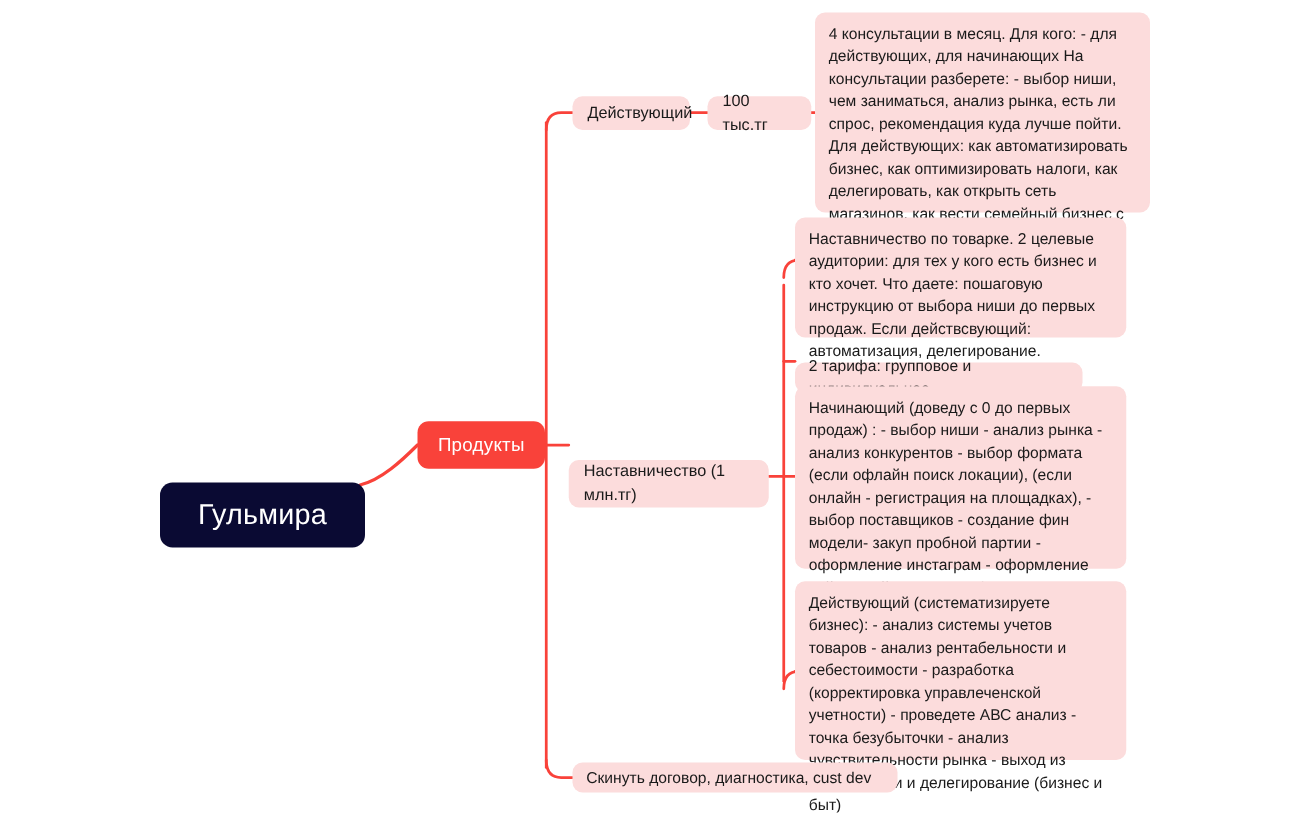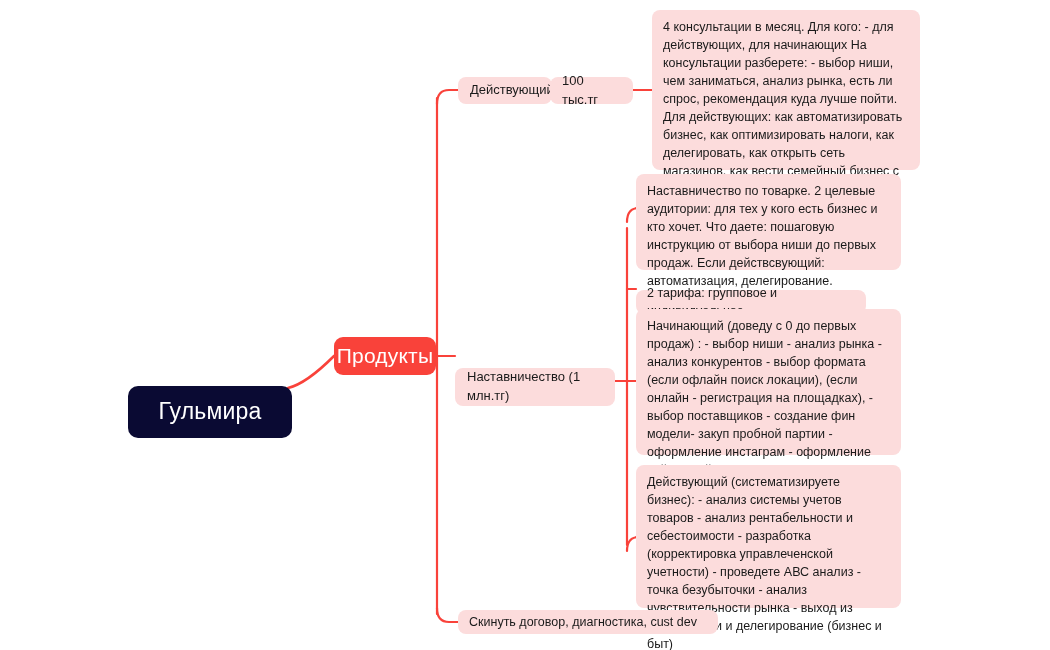--- a/index.html
+++ b/index.html
@@ -44,21 +44,21 @@
     align-items: center;
     justify-content: center;
     letter-spacing: 0.2px;
   }
 
   
   .l1-node {
     background: #f9423a;
     color: #ffffff;
     border-radius: 9px;
-    font-size: 21px;
+    font-size: 15px;
     display: flex;
     align-items: center;
     justify-content: center;
     letter-spacing: 0.2px;
   }
 
   
   .pale-node {
     background: #fcdcdc;
     color: #1a1a1a;
@@ -117,21 +117,21 @@
   </div>
 
   <div class="node l1-node" style="left:334px; top:337px; width:102px; height:38px;">
     <span>Продукты</span>
   </div>
 
   <div class="node pale-node mid" style="left:458px; top:77px; width:94px; height:27px;">
     <span>Действующий</span>
   </div>
 
-  <div class="node pale-node mid" style="left:550px; top:77px; width:83px; height:27px; justify-content:flex-start;">
+  <div class="node pale-node mid" style="left:566px; top:77px; width:83px; height:27px; justify-content:flex-start;">
     <span>100 тыс.тг</span>
   </div>
 
   <div class="node pale-node" style="left:652px; top:10px; width:268px; height:160px;">
     <span>4 консультации в месяц. Для кого: - для действующих, для начинающих На консультации разберете: - выбор ниши, чем заниматься, анализ рынка, есть ли спрос, рекомендация куда лучше пойти. Для действующих: как автоматизировать бизнес, как оптимизировать налоги, как делегировать, как открыть сеть магазинов, как вести семейный бизнес с мужем и не развестись</span>
   </div>
 
   <div class="node pale-node mid" style="left:455px; top:368px; width:160px; height:38px;">
     <span>Наставничество (1 млн.тг)</span>
   </div>

